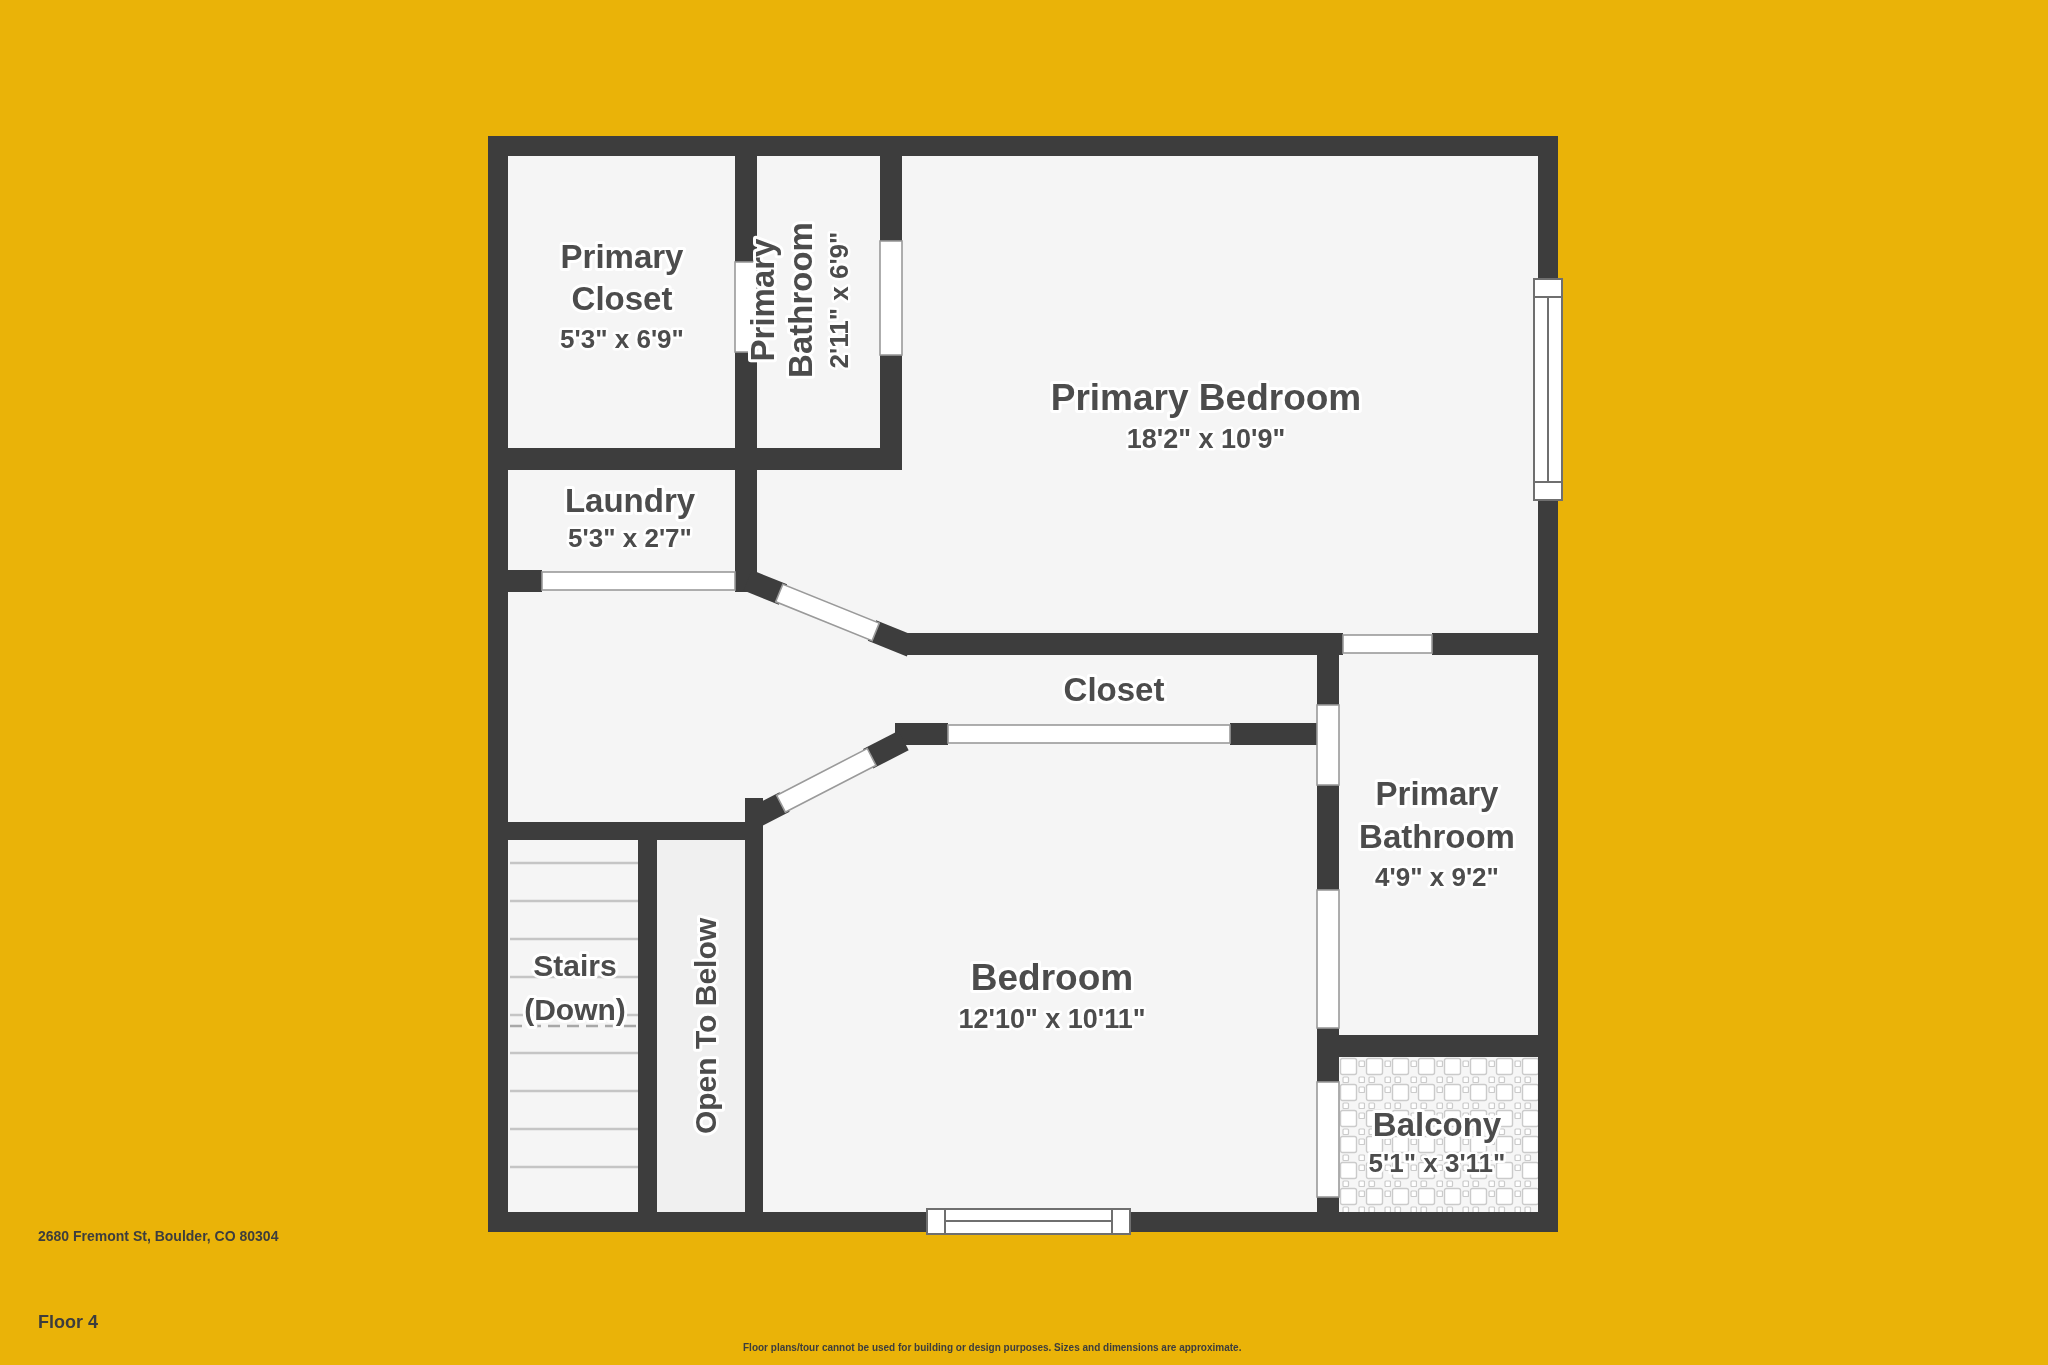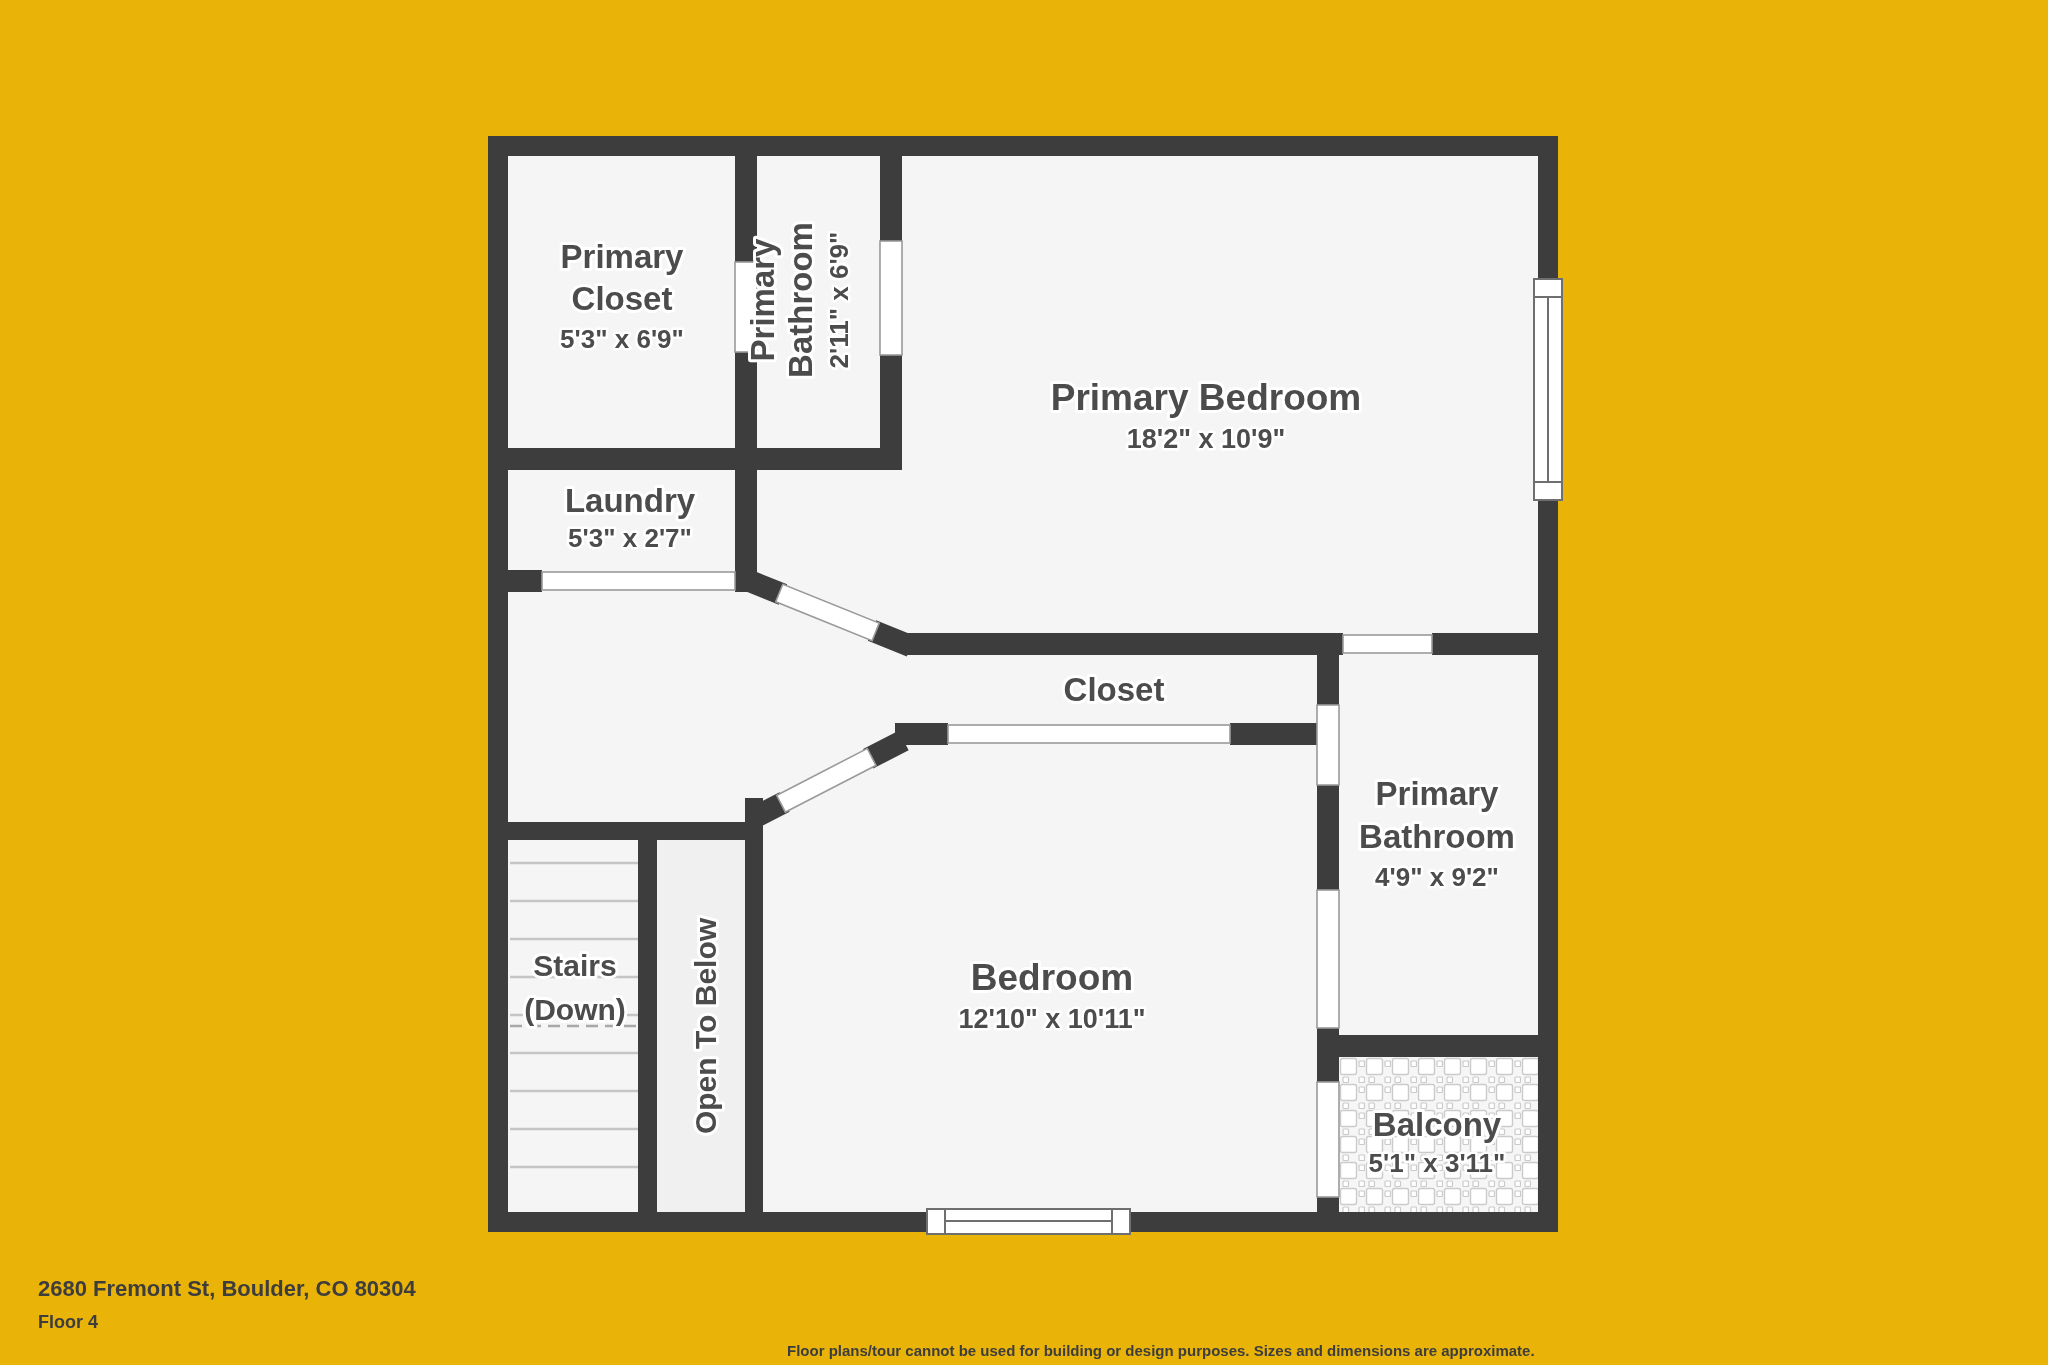--- a/index.html
+++ b/index.html
@@ -25,23 +25,23 @@
   .name-lg{font-size:37px;}
   .dims{font-size:26px;stroke-width:5px;}
   .dims-lg{font-size:27px;stroke-width:5px;}
   .name-sm{font-size:30px;}
   .footer-line{
     position:absolute;
     font-weight:700;
     color:#3d3d3d;
     white-space:nowrap;
   }
-  .footer-address{left:38px;top:1228px;font-size:22px;margin-top:48px;}
+  .footer-address{left:38px;top:1228px;font-size:14px;}
   .footer-floor{left:38px;top:1312px;font-size:18px;}
-  .footer-disclaimer{left:787px;top:1342px;font-size:15px;}
+  .footer-disclaimer{left:743px;top:1342px;font-size:10px;}
 </style>
 </head>
 <body>
 
 <div class="page">
 
   <svg class="plan-svg" width="2048" height="1365" viewBox="0 0 2048 1365">
 
     <defs>
       <pattern id="balconyTiles" x="1339" y="1057" width="26" height="26" patternUnits="userSpaceOnUse">

